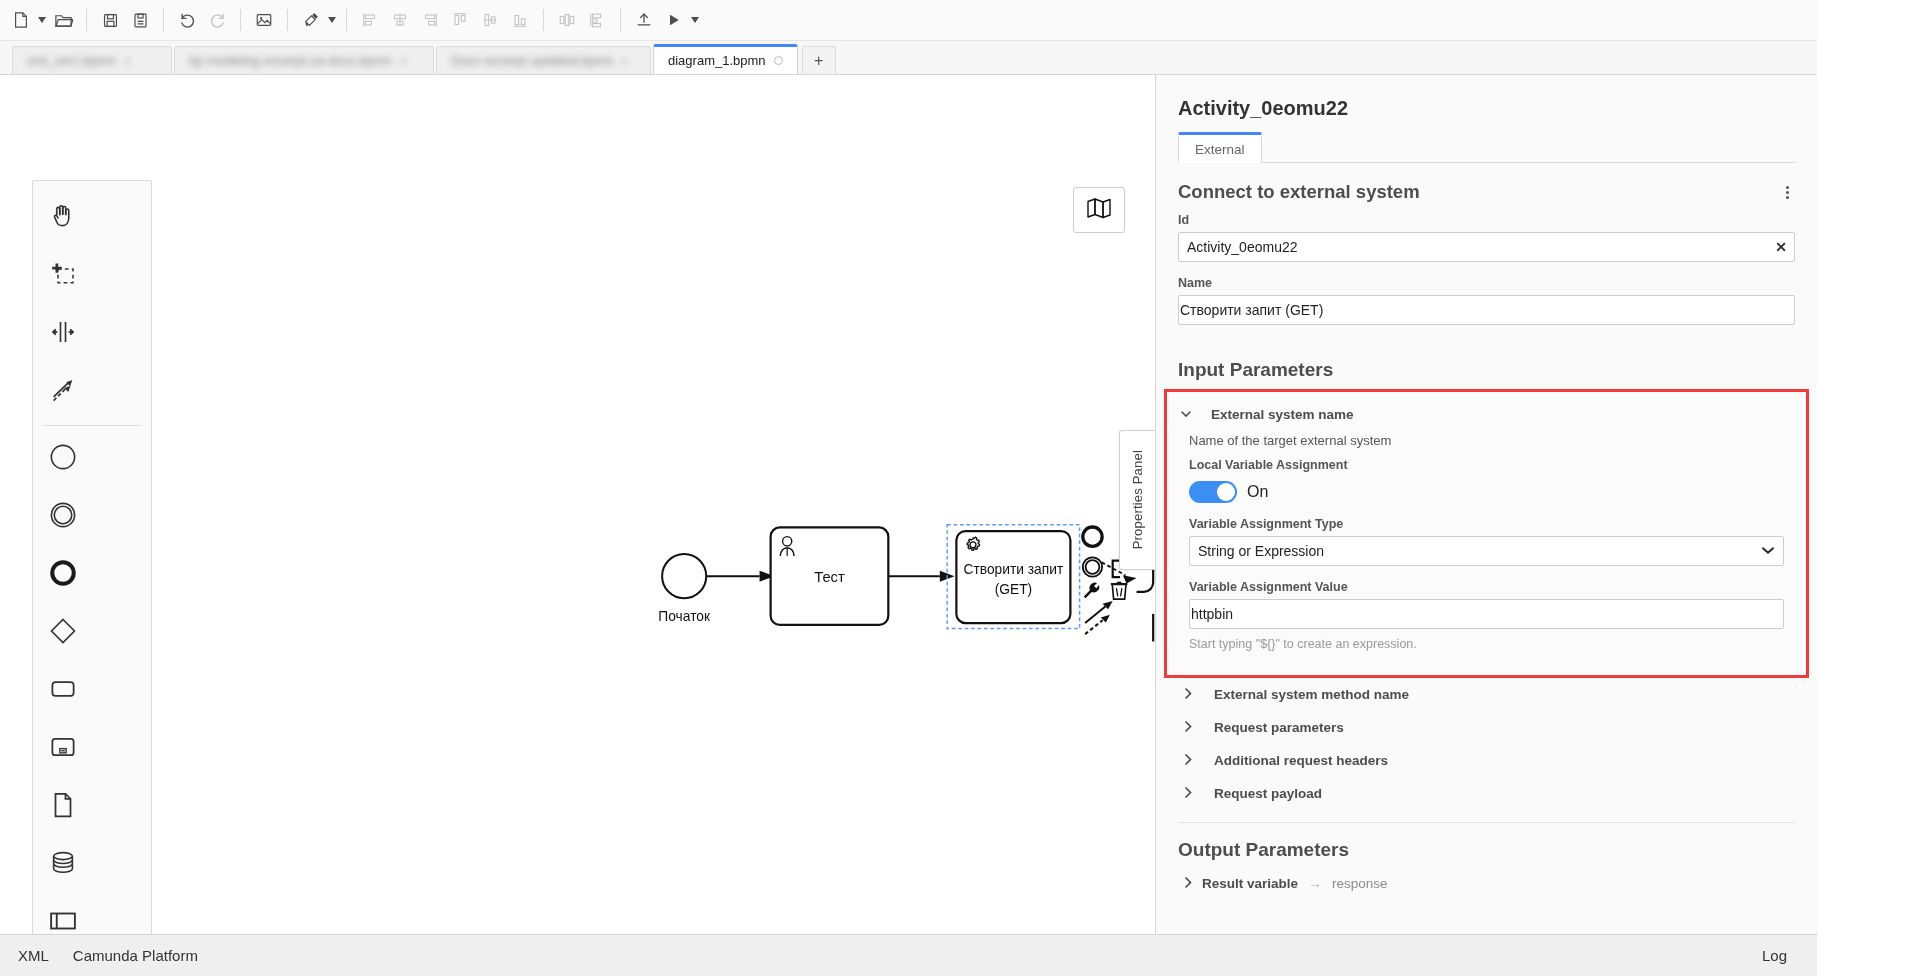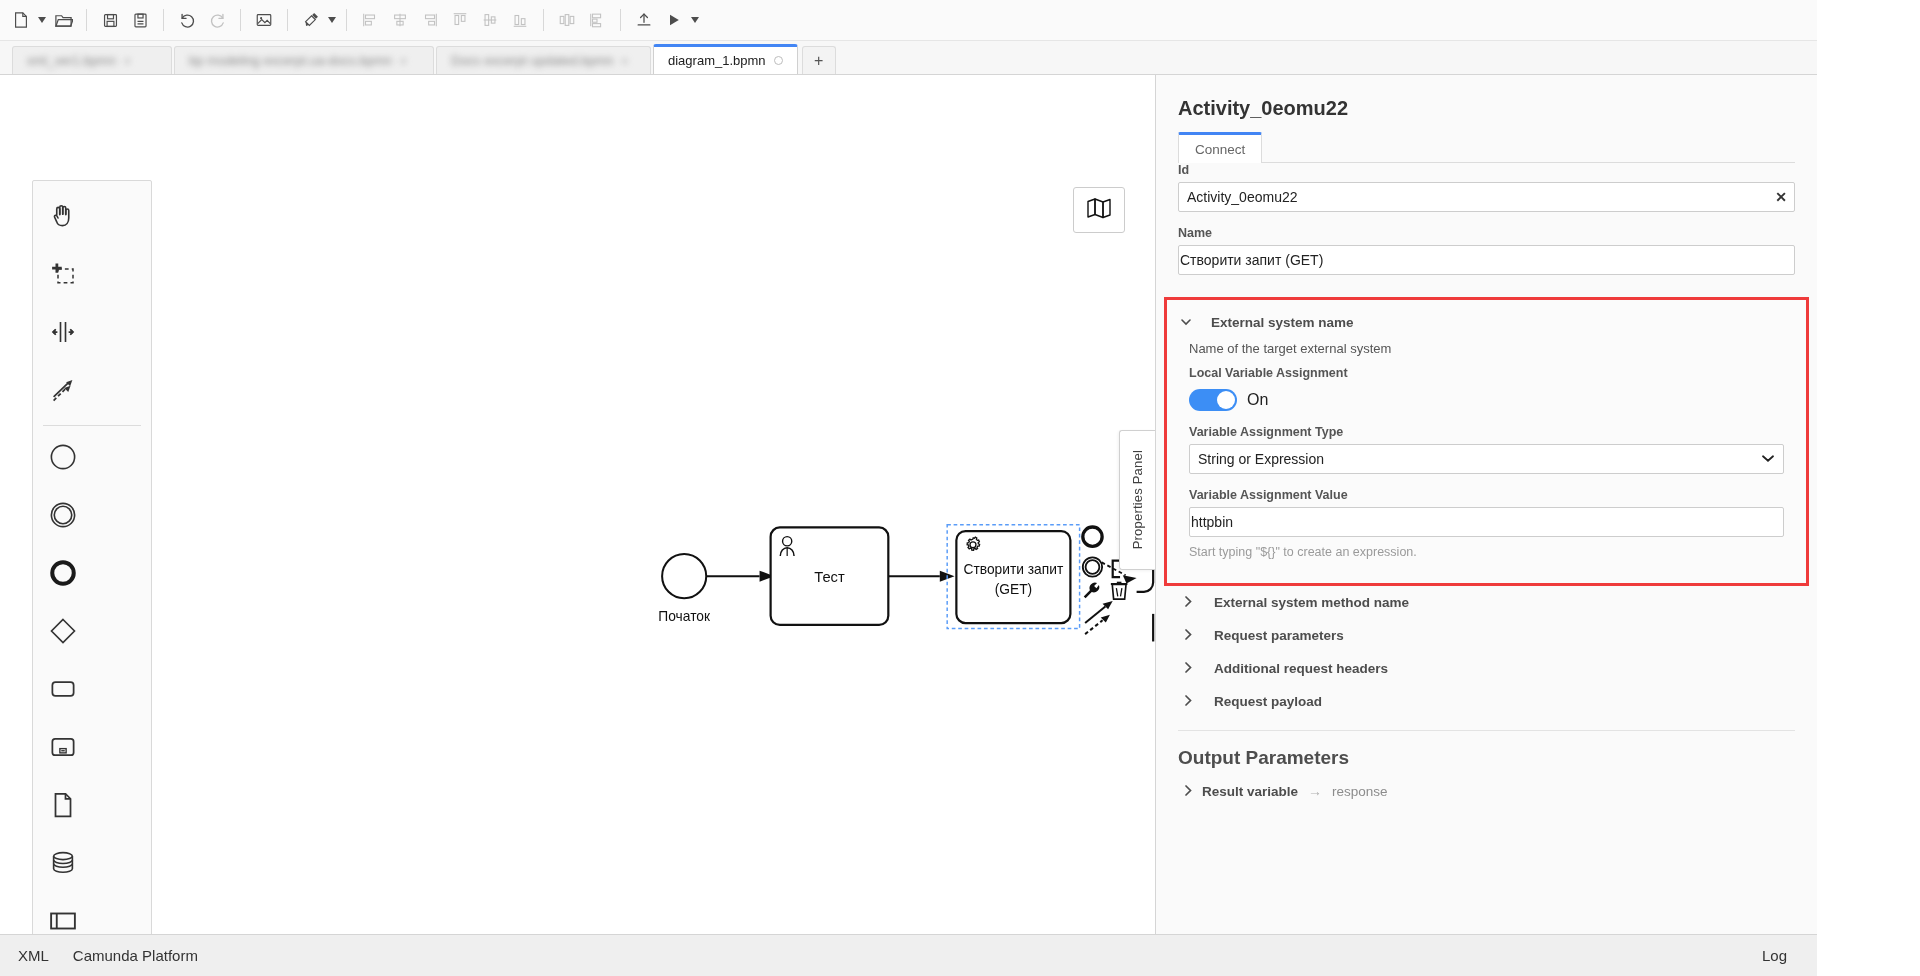--- a/index.html
+++ b/index.html
@@ -662,38 +662,47 @@
           <path d="M1254 586 v30" fill="none" stroke="#111" stroke-width="2.4"></path>
         </g>
       </svg>
     </div>
 
     <div class="props">
 
       <div class="props-head">
         <div class="props-title">Activity_0eomu22</div>
         <div class="props-tabs">
-          <div class="props-tab">Connect</div>
-        </div>
-      </div>
-
+          <div class="props-tab">External</div>
+        </div>
+      </div>
+
+      <div class="sect-head">
+        <div class="sect-title">Connect to external system</div>
+        <div class="kebab">
+            <div></div>
+            <div></div>
+            <div></div>
+          </div>
+      </div>
 
       <div class="field">
         <div class="field-label">Id</div>
         <div class="inp-wrap">
           <input class="inp" readonly="" value="Activity_0eomu22" style="">
           <span class="inp-clear">✕</span>
         </div>
       </div>
 
       <div class="field">
         <div class="field-label">Name</div>
         <textarea class="ta" style="">Створити запит (GET)</textarea>
       </div>
 
+      <div class="group-title">Input Parameters</div>
 
       <div class="hl-box">
         <div class="accordion">
           <span class="chev">
             <svg width="10" height="10" viewBox="0 0 10 10">
                 <path d="M1 3l4 4 4-4" fill="none" stroke="#4d4d4d" stroke-width="1.6" stroke-linecap="round"></path>
               </svg>
           </span>
           <span>External system name</span>
         </div>

